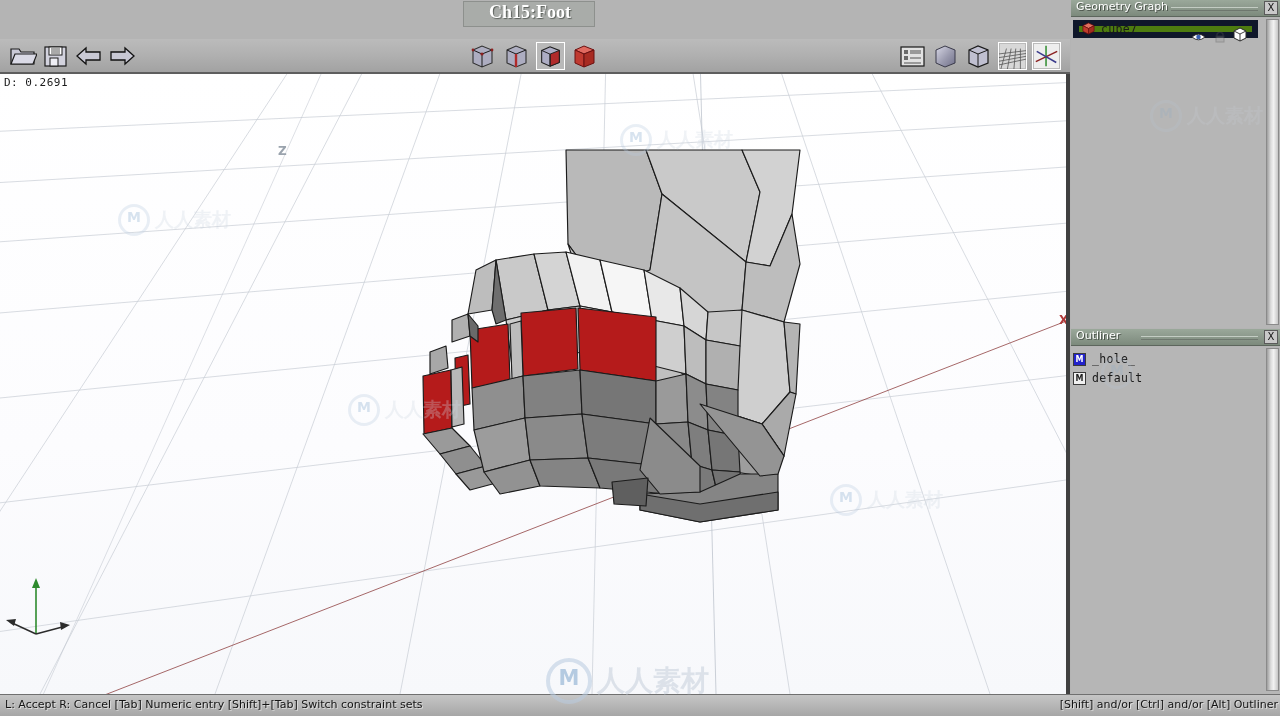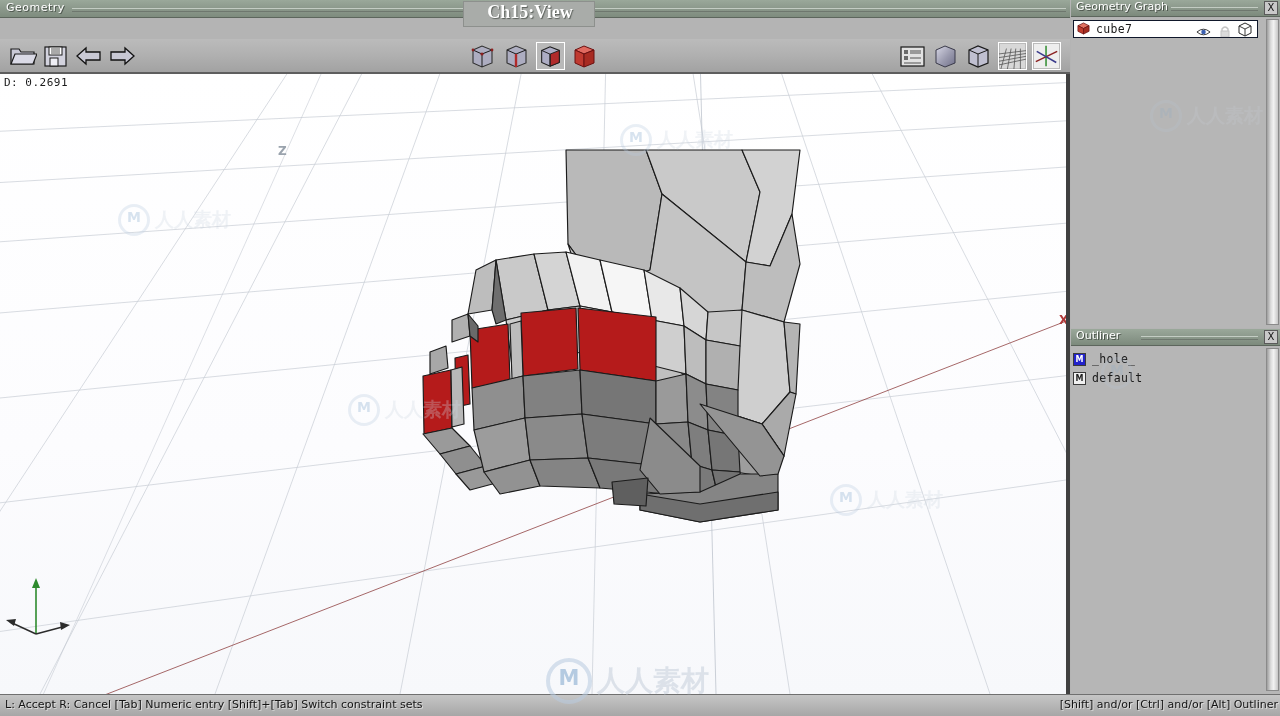--- a/index.html
+++ b/index.html
@@ -272,26 +272,22 @@
   #wm-big { left: 546px; top: 658px; opacity: 0.55; }
   #wm-big .wm-ring { width: 38px; height: 38px; border-width: 4px; }
   #wm-big .wm-ring::after { font-size: 21px; top: 4px; }
   #wm-big .wm-txt { font-size: 28px; color: #c6d0dc; }
 </style>
 </head>
 <body>
 
 <div id="app">
 
-  <div id="titlebar">
-    <span class="tb-label">Geometry</span>
-    <div class="tb-rule"></div>
-  </div>
   <div id="doc-title-band"></div>
-  <div id="doc-title">Ch15:View</div>
+  <div id="doc-title">Ch15:Foot</div>
 
 
   <div id="toolbar">
 
     <div class="tb-btn" style="left:8px;">
       <svg width="29" height="28" viewBox="0 0 29 28">
         <path d="M3 7 L11 7 L13 10 L26 10 L26 22 L3 22 Z" fill="#c9c9d6" stroke="#1c1c1c" stroke-width="1.2"></path>
         <path d="M3 22 L7 12 L29 12 L25 22 Z" fill="#dadae6" stroke="#1c1c1c" stroke-width="1.2"></path>
       </svg>
     </div>
@@ -562,21 +558,21 @@
   </div>
 
   <div class="panel-title" style="left:1071px; top:0; width:209px;">
     <span class="pt-label">Geometry Graph</span>
     <div class="pt-rule"></div>
     <div class="panel-close">X</div>
   </div>
   <div class="panel-body" style="left:1071px; top:18px; width:209px; height:310px;">
     <div class="panel-scroll" style="height:306px;"></div>
 
-    <div class="obj-row" style="top:2px; width:185px; background:#ffffff; border:1px solid #0f172a; box-sizing:border-box;">
+    <div class="obj-row" style="top:2px; width:185px; background:#4d7c0f; border:6px solid #0f172a; box-sizing:border-box;">
       <span style="margin-left:3px; display:inline-block;">
         <svg width="13" height="13" viewBox="0 0 14 14">
           <path d="M1 4 L7 1 L13 4 L7 7 Z" fill="#e0705f" stroke="#6a1010" stroke-width="0.8"></path>
           <path d="M1 4 L7 7 L7 13 L1 10 Z" fill="#bf3b2c" stroke="#6a1010" stroke-width="0.8"></path>
           <path d="M7 7 L13 4 L13 10 L7 13 Z" fill="#a32c20" stroke="#6a1010" stroke-width="0.8"></path>
         </svg>
       </span>
       <span class="obj-label">cube7</span>
       <span style="position:absolute; right:46px; top:2px;">
         <svg width="15" height="12" viewBox="0 0 16 12">

